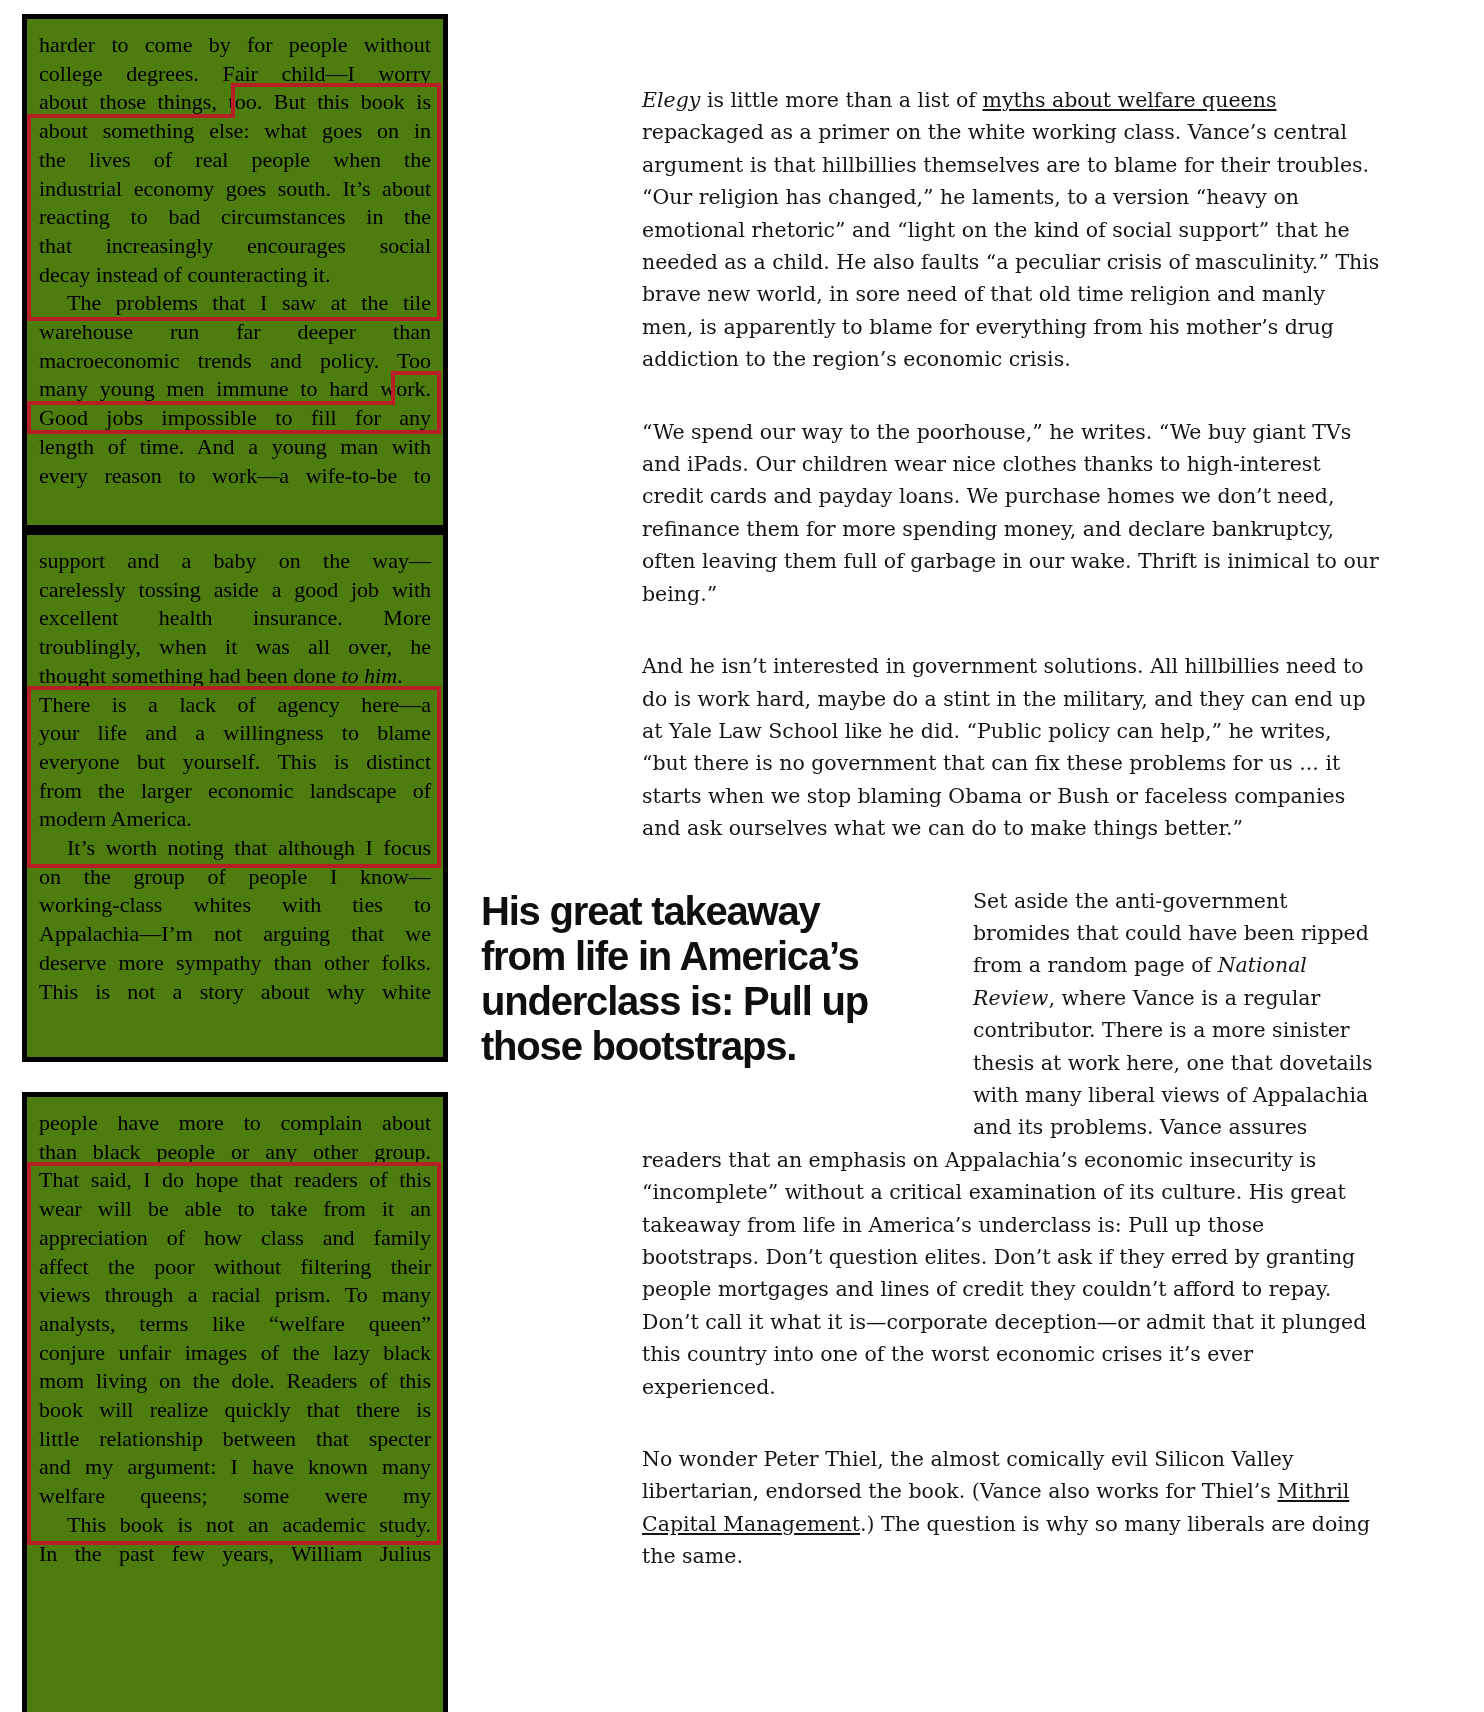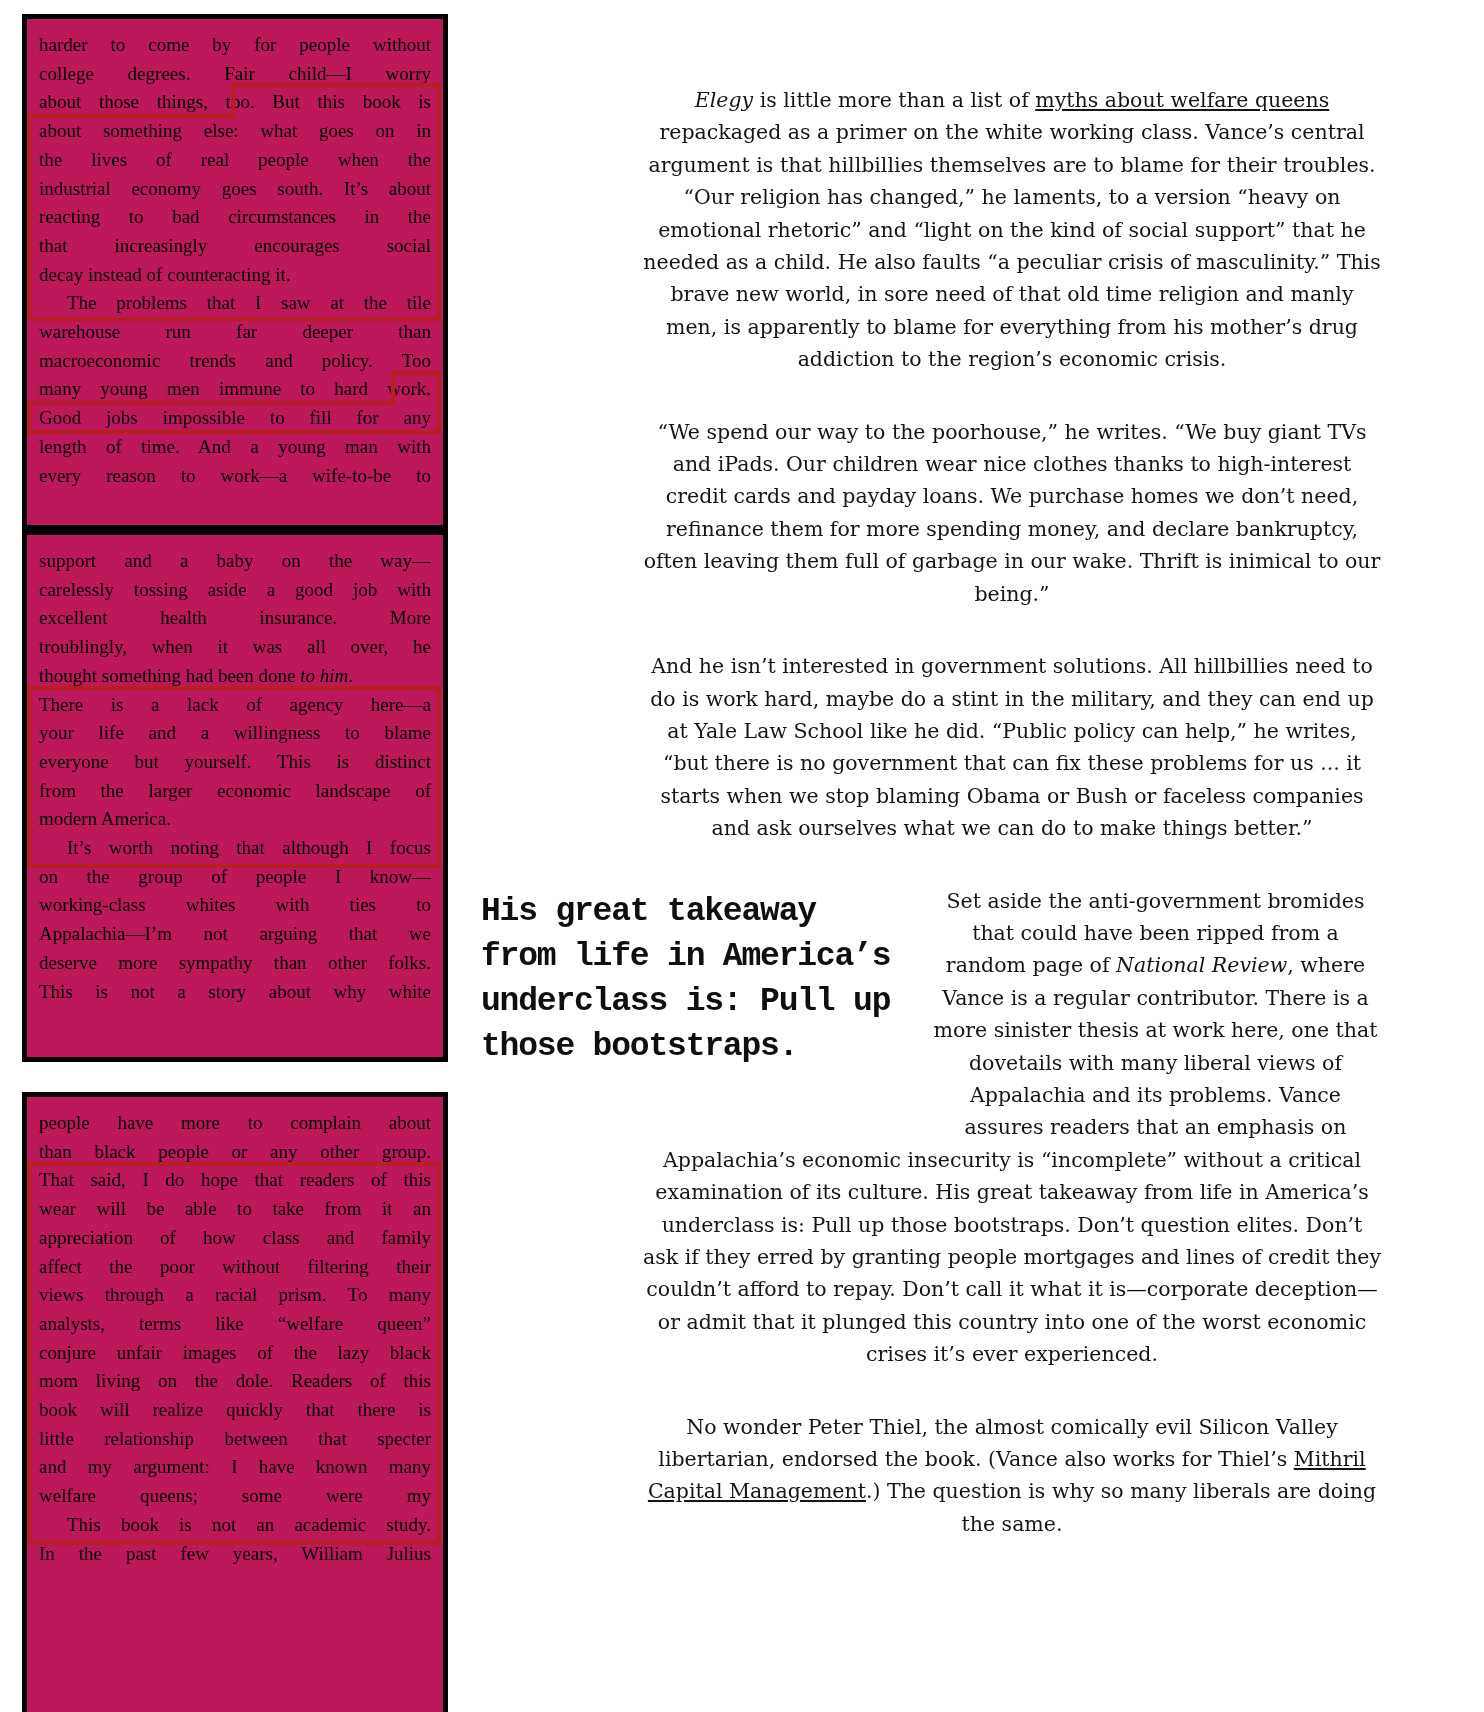--- a/index.html
+++ b/index.html
@@ -10,44 +10,44 @@
   }
   html,body{margin:0;padding:0;}
   body{
     width:1484px;height:1712px;position:relative;background:#ffffff;
     font-family:"Liberation Serif",serif;
   }
   
   .left-col{position:absolute;left:22px;top:14px;width:426px;}
   .excerpt-box{
     box-sizing:border-box;border:5px solid var(--boxb);padding:12px;
-    position:relative;font-size:19px;line-height:28.7px;color:var(--ink);
-    overflow:hidden;background:#be185d;
+    position:relative;font-size:22px;line-height:28.7px;color:var(--ink);
+    overflow:hidden;background:#4d7c0f;
   }
   #box1{height:516px;}
   #box2{height:532px;}
   #box3{height:672px;margin-top:30px;}
   .box-text .gline{text-align:justify;text-align-last:justify;white-space:nowrap;}
   .box-text .gline.lastline{text-align-last:left;}
   .box-text .gline.indent{text-indent:28px;}
   .hl-svg{position:absolute;left:0;top:0;pointer-events:none;}
   .hl-shape{fill:none;stroke:var(--hl);stroke-width:4px;}
   
   .right-col{
     position:absolute;left:642px;top:84px;width:756px;
     font-family:"DejaVu Serif",serif;font-size:20.5px;line-height:32.4px;
     color:var(--article-ink);
   }
-  .rp{margin:0 16px 40px 0;text-align:center;}
+  .rp{margin:0 16px 40px 0;text-align:left;}
   .rp em{font-style:italic;}
   .rp u.link{text-decoration:underline;color:inherit;cursor:pointer;}
   .pullquote{
-    float:left;width:420px;margin:4px 28px 46px -161px;
-    font-family:Liberation Mono, monospace;font-weight:bold;
-    font-size:33px;line-height:45px;letter-spacing:-1.2px;color:#0f0f0f;
+    float:left;width:420px;margin:4px 72px 46px -161px;
+    font-family:Liberation Sans, sans-serif;font-weight:bold;
+    font-size:40px;line-height:45px;letter-spacing:-1.2px;color:#0f0f0f;
   }
   .pullquote .gline{text-align:left;}
 </style>
 </head>
 <body>
 
 <div class="left-col">
 
   <div class="excerpt-box" id="box1">
     <div class="box-text">

